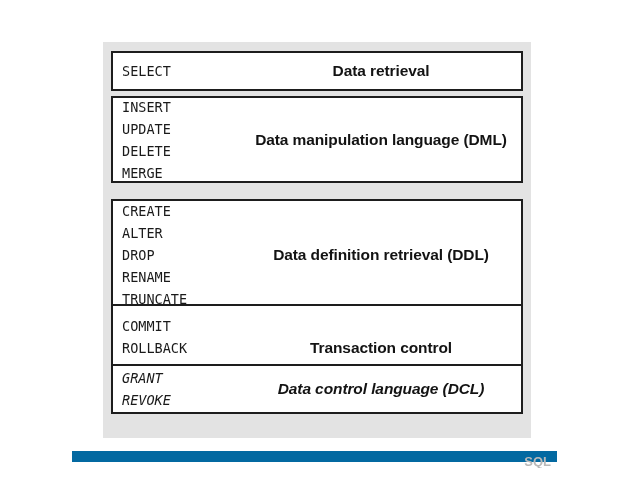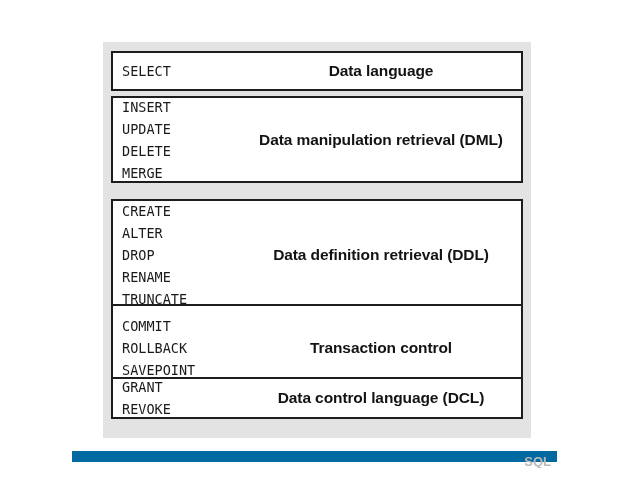--- a/index.html
+++ b/index.html
@@ -70,21 +70,21 @@
     color: #131313;
     letter-spacing: -0.1px;
     padding-right: 4px;
   }
 
   
   #row-select     { top: 9px;   height: 40px; }
   #row-dml        { top: 54px;  height: 87px; justify-content: space-between; }
   #row-ddl        { top: 157px; height: 111px; }
   #row-txn        { top: 262px; height: 88px; }
-  #row-dcl        { top: 335px; height: 42px; }
+  #row-dcl        { top: 322px; height: 50px; font-style: italic; }
 
   
   #footer-bar {
     position: absolute;
     left: 72px;
     top: 451px;
     width: 485px;
     height: 11px;
     background: #0369a1;
   }
@@ -103,29 +103,29 @@
 </style>
 </head>
 <body>
 
 <div id="slide">
 
   <div id="panel">
 
     <div class="row" id="row-select">
       <div class="keywords">SELECT</div>
-      <div class="desc">Data language</div>
+      <div class="desc">Data retrieval</div>
     </div>
 
     <div class="row" id="row-dml">
       <div class="keywords">INSERT
 UPDATE
 DELETE
 MERGE</div>
-      <div class="desc">Data manipulation retrieval (DML)</div>
+      <div class="desc">Data manipulation language (DML)</div>
     </div>
 
     <div class="row" id="row-ddl">
       <div class="keywords">CREATE
 ALTER
 DROP
 RENAME
 TRUNCATE</div>
       <div class="desc">Data definition retrieval (DDL)</div>
     </div>

